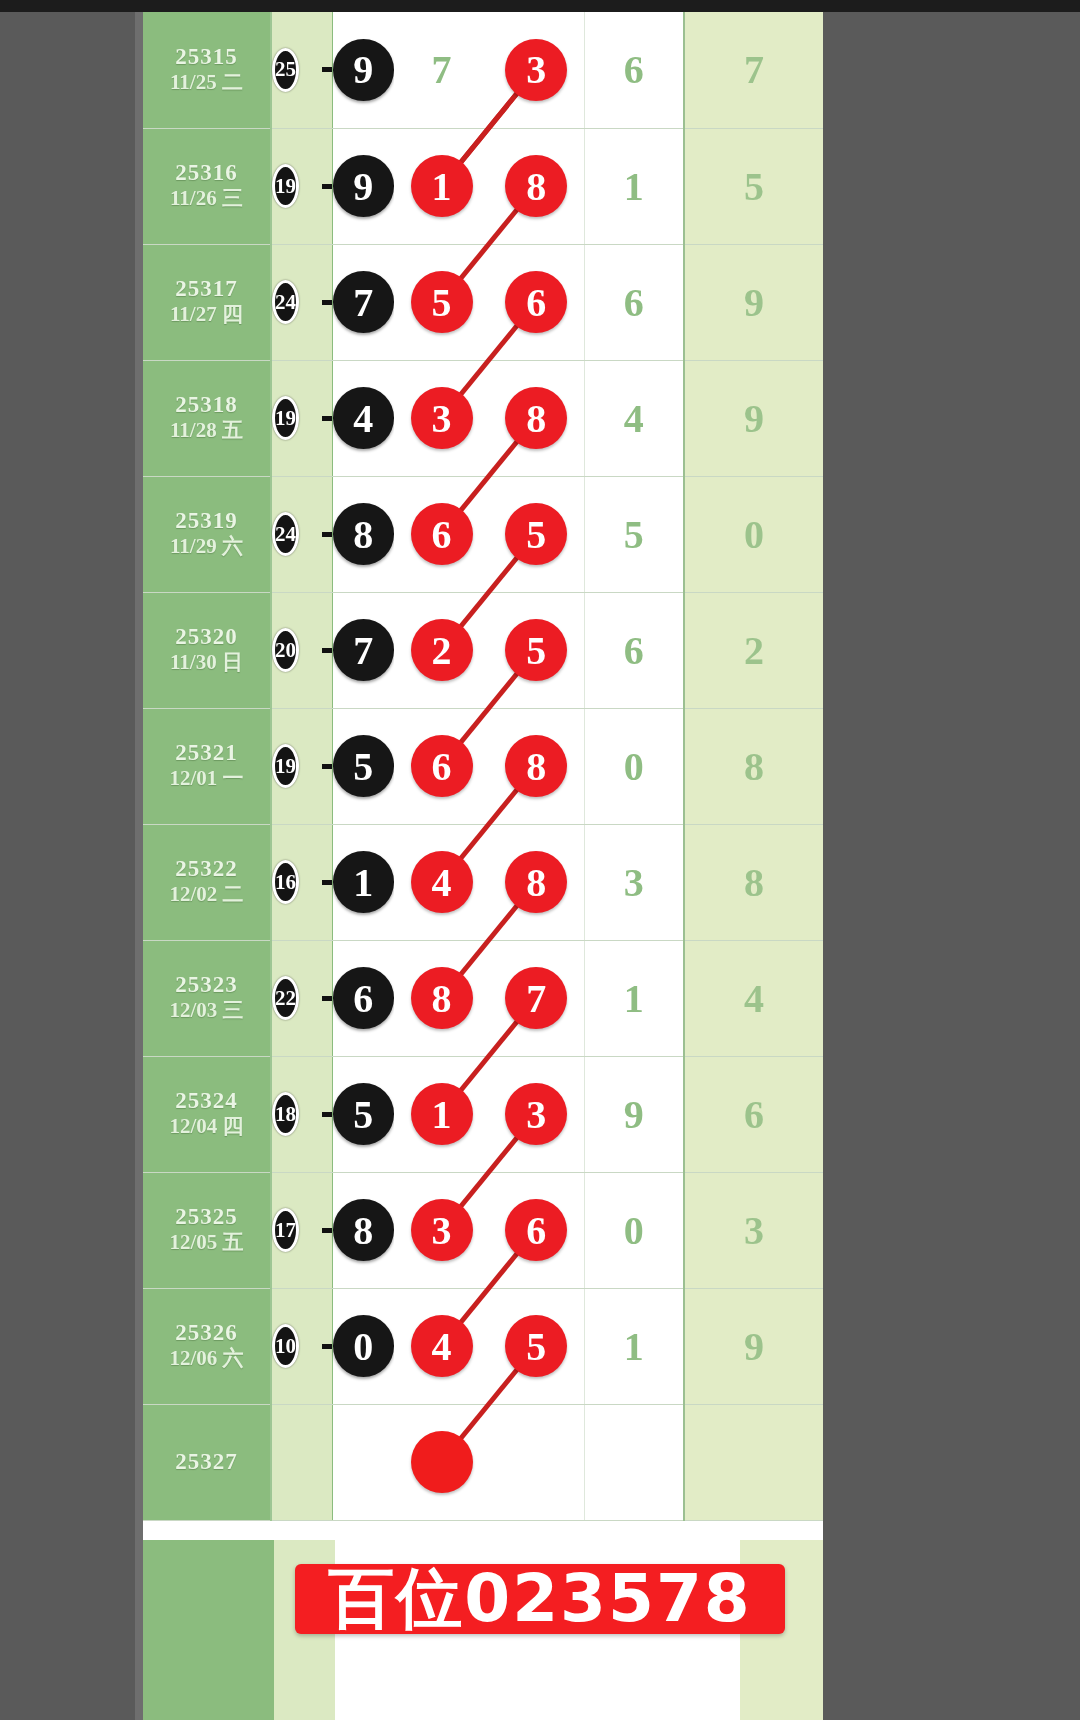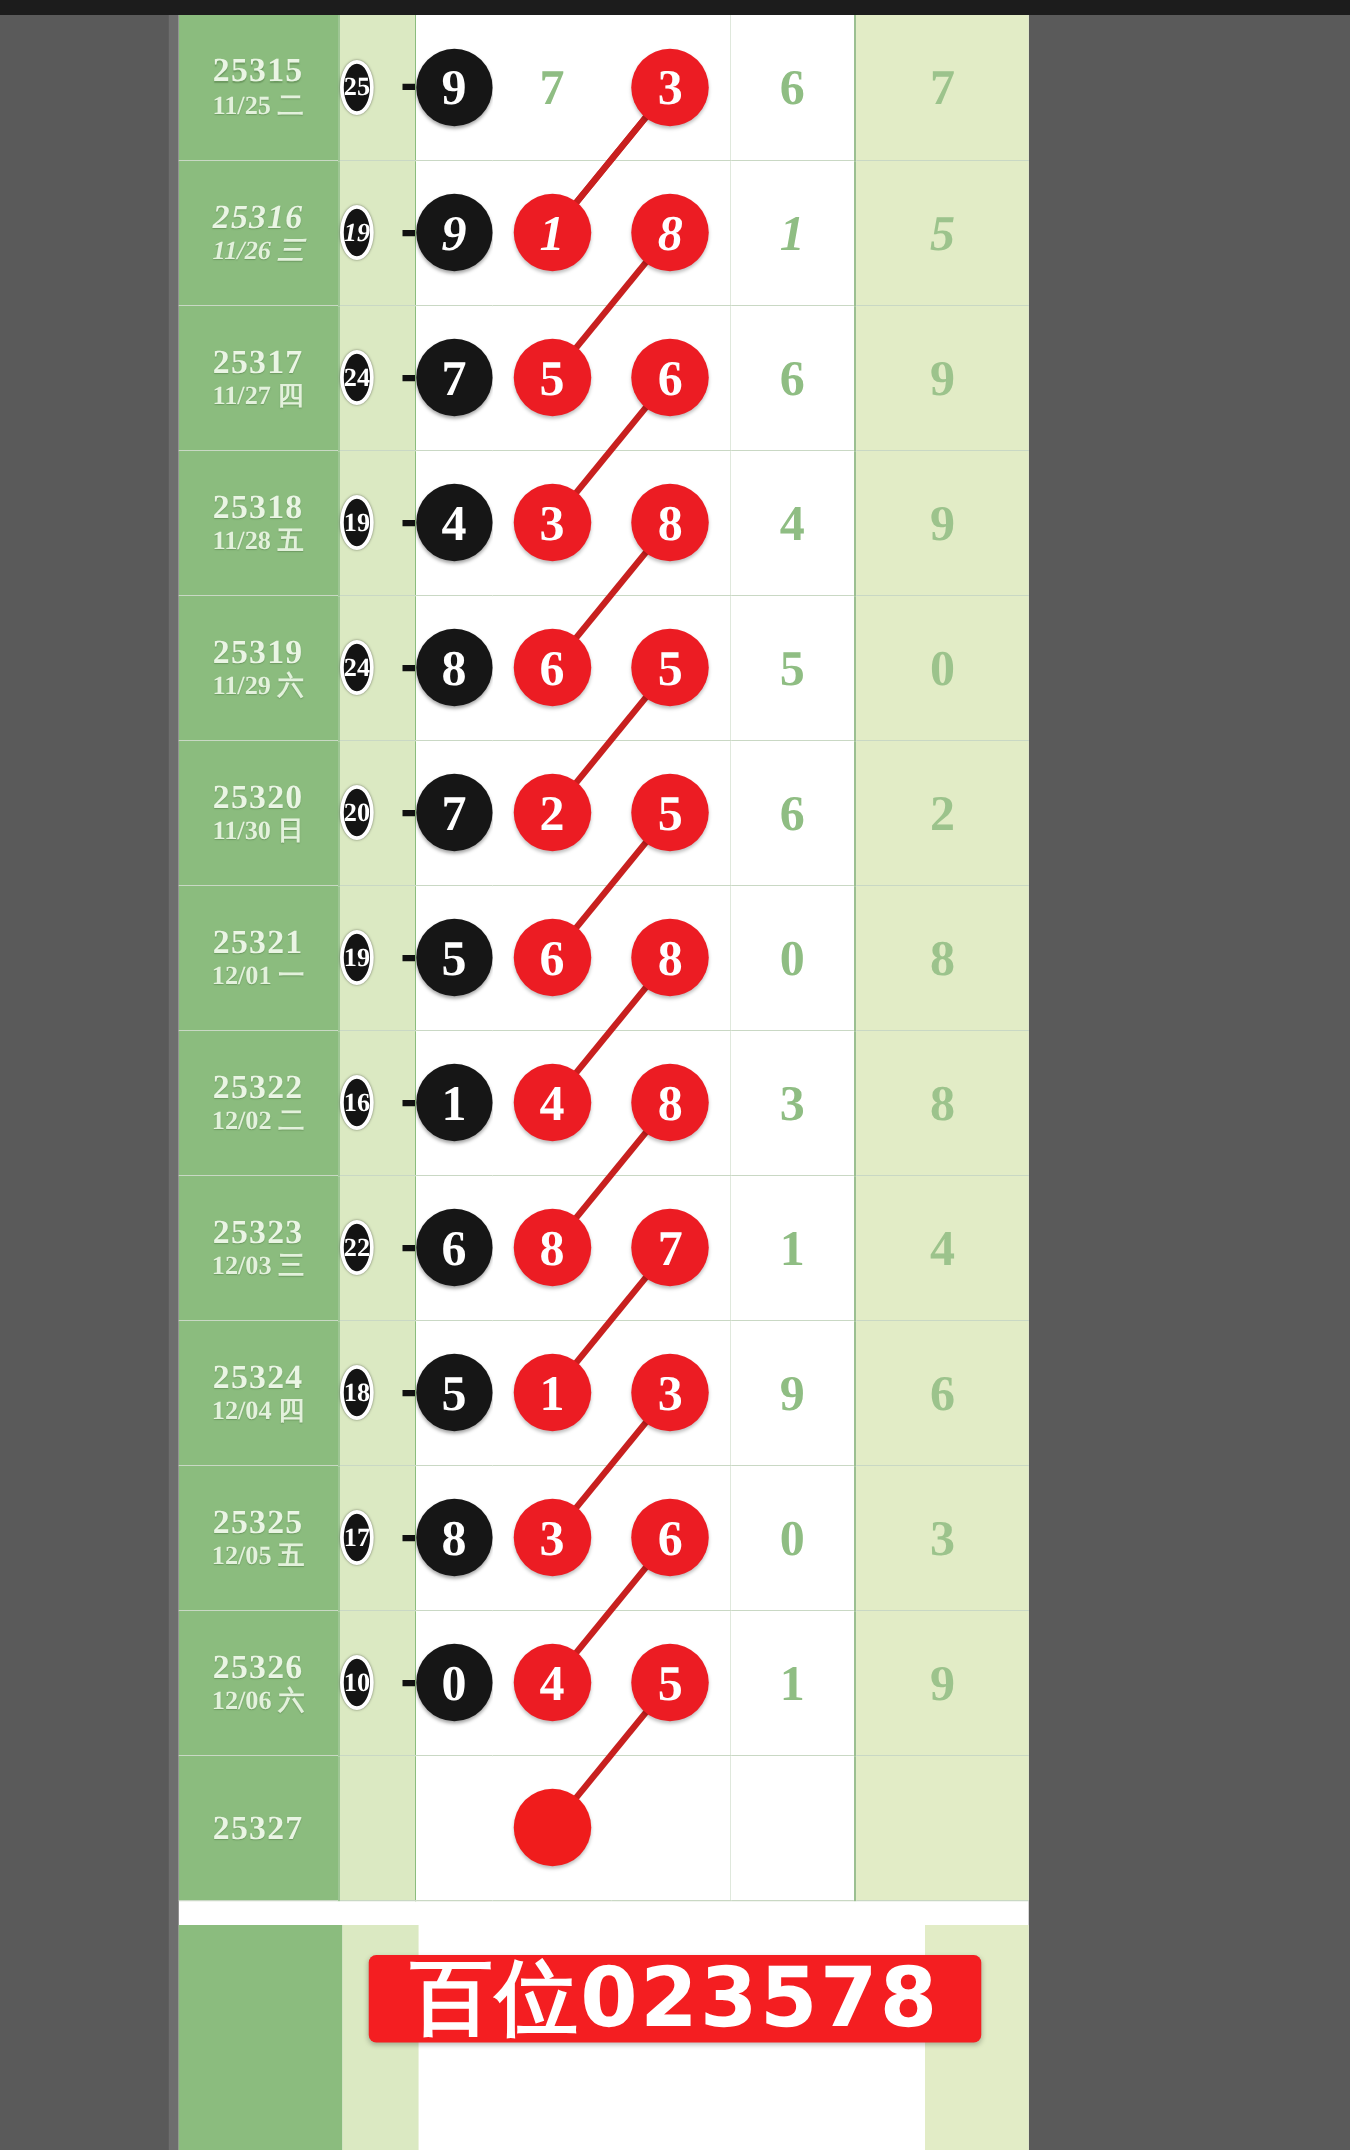--- a/index.html
+++ b/index.html
@@ -50,21 +50,21 @@
     text-align:center;
     border-right:2px solid #9ec694;
   }
   .cell-idx{background:#dbe9c2;border-right:1px solid #8bbc7e;}
   .cell-ball{background:#ffffff;}
   .cell-red{background:#ffffff;}
   .cell-f5{background:#ffffff;border-left:1px solid #dfe8dc;border-right:2px solid #9bbf91;}
   .cell-f6{background:#e2ecc6;}
 
   .issue-no{
-    font-size:27px;font-weight:bold;color:#eaf5e4;
+    font-size:23px;font-weight:bold;color:#eaf5e4;
     letter-spacing:1px;line-height:1.05;
     text-shadow:0 1px 1px rgba(70,110,60,.45);
   }
   .issue-date{
     font-size:21px;font-weight:bold;color:#e3f1dc;
     letter-spacing:0px;line-height:1.25;
     text-shadow:0 1px 1px rgba(70,110,60,.45);
   }
 
   
@@ -181,21 +181,21 @@
                 <div class="ball-red" id="r2-0">3</div>
               </div>
             </td>
             <td class="cell-f5">
               <div class="flat">6</div>
             </td>
             <td class="cell-f6">
               <div class="flat f6">7</div>
             </td>
           </tr>
-          <tr style="height: 116px; font-style: italic;">
+          <tr style="height: 116px;">
             <td class="cell-issue">
               <div class="issue-no">25316</div>
               <div class="issue-date">11/26 三</div>
             </td>
             <td class="cell-idx">
               <div class="idxwrap">
                 <div class="idx-circle">19</div>
                 <div class="connector"></div>
               </div>
             </td>

